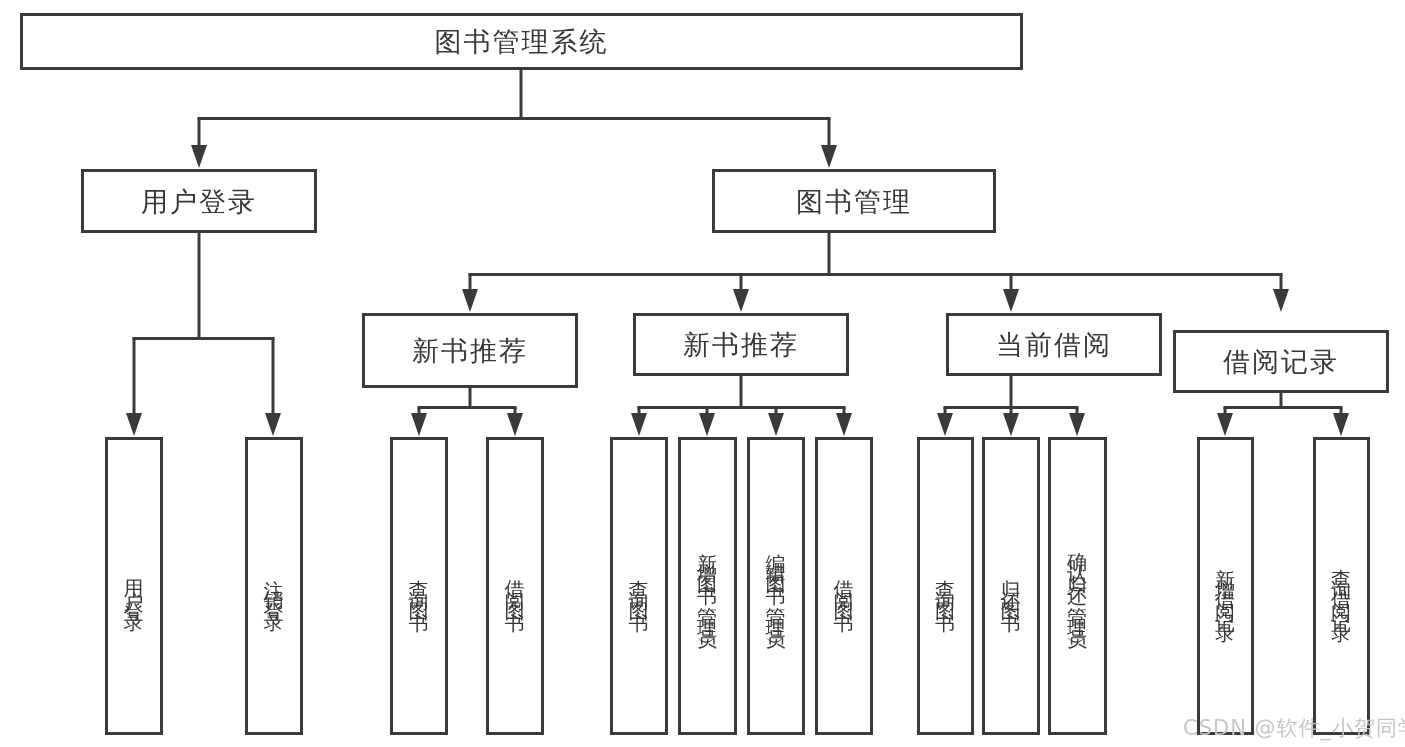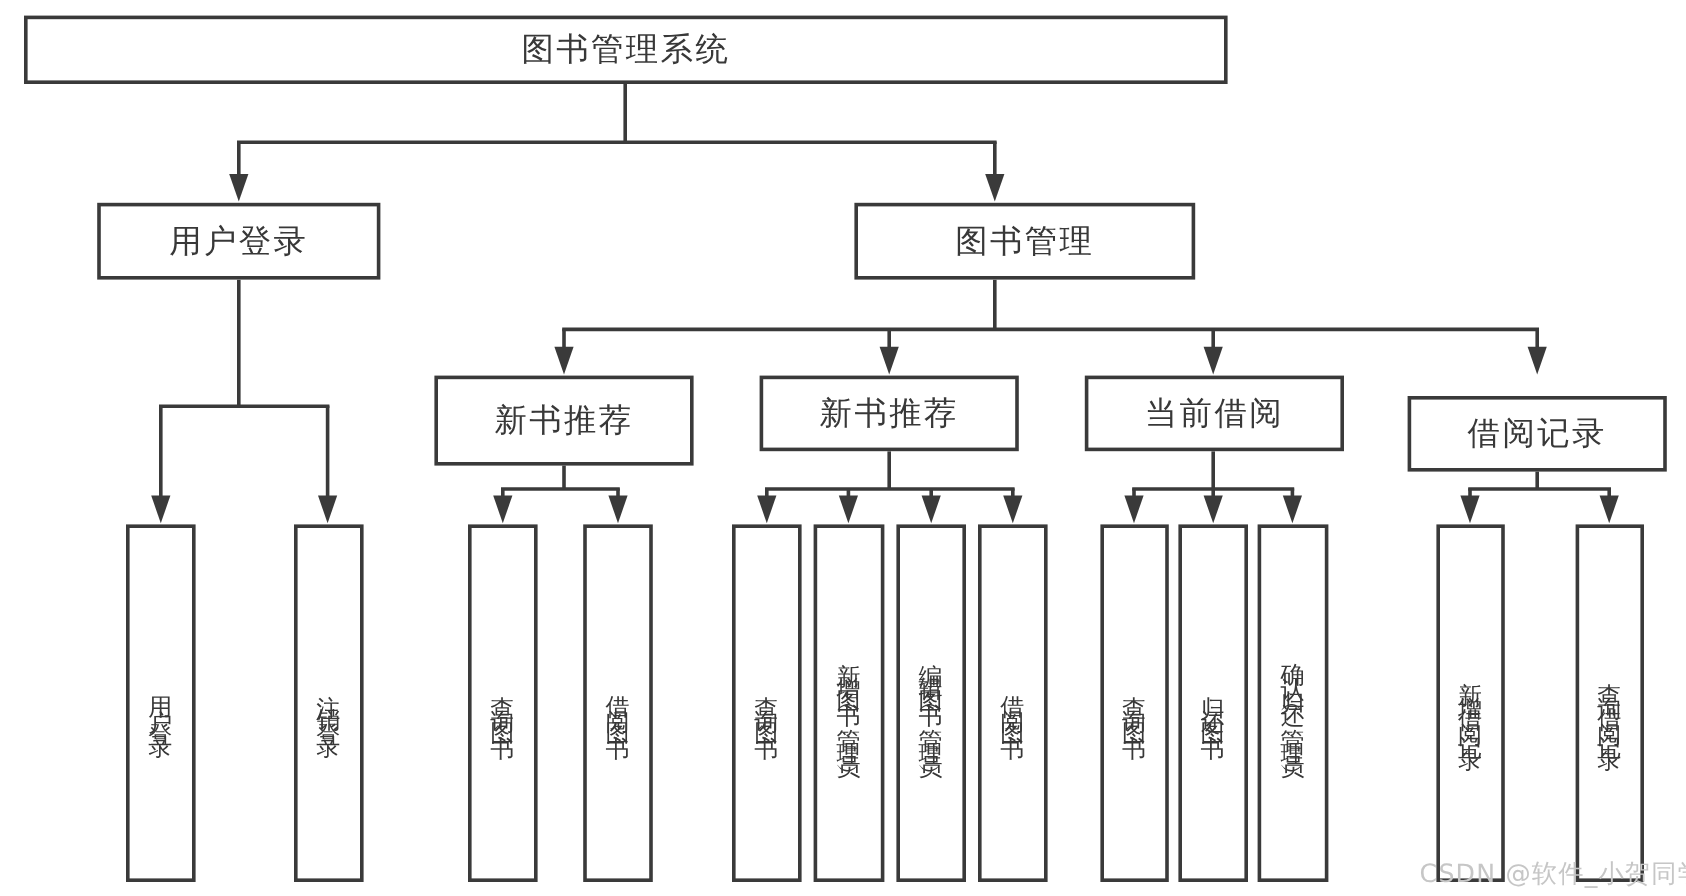--- a/index.html
+++ b/index.html
@@ -120,21 +120,21 @@
   <div class="node h" style="left:712px;top:169px;width:284px;height:64px">
     <span>图书管理</span>
   </div>
 
   <div class="node h" style="left:362px;top:313px;width:216px;height:75px">
     <span>新书推荐</span>
   </div>
   <div class="node h" style="left:633px;top:313px;width:216px;height:63px">
     <span>新书推荐</span>
   </div>
-  <div class="node h" style="left:904px;top:313px;width:216px;height:63px">
+  <div class="node h" style="left:946px;top:313px;width:216px;height:63px">
     <span>当前借阅</span>
   </div>
   <div class="node h" style="left:1173px;top:330px;width:216px;height:63px">
     <span>借阅记录</span>
   </div>
 
   <div class="node v" style="left:105px;top:437px;width:58px;height:298px">
     <span>用户登录</span>
   </div>
   <div class="node v" style="left:245px;top:437px;width:58px;height:298px">

